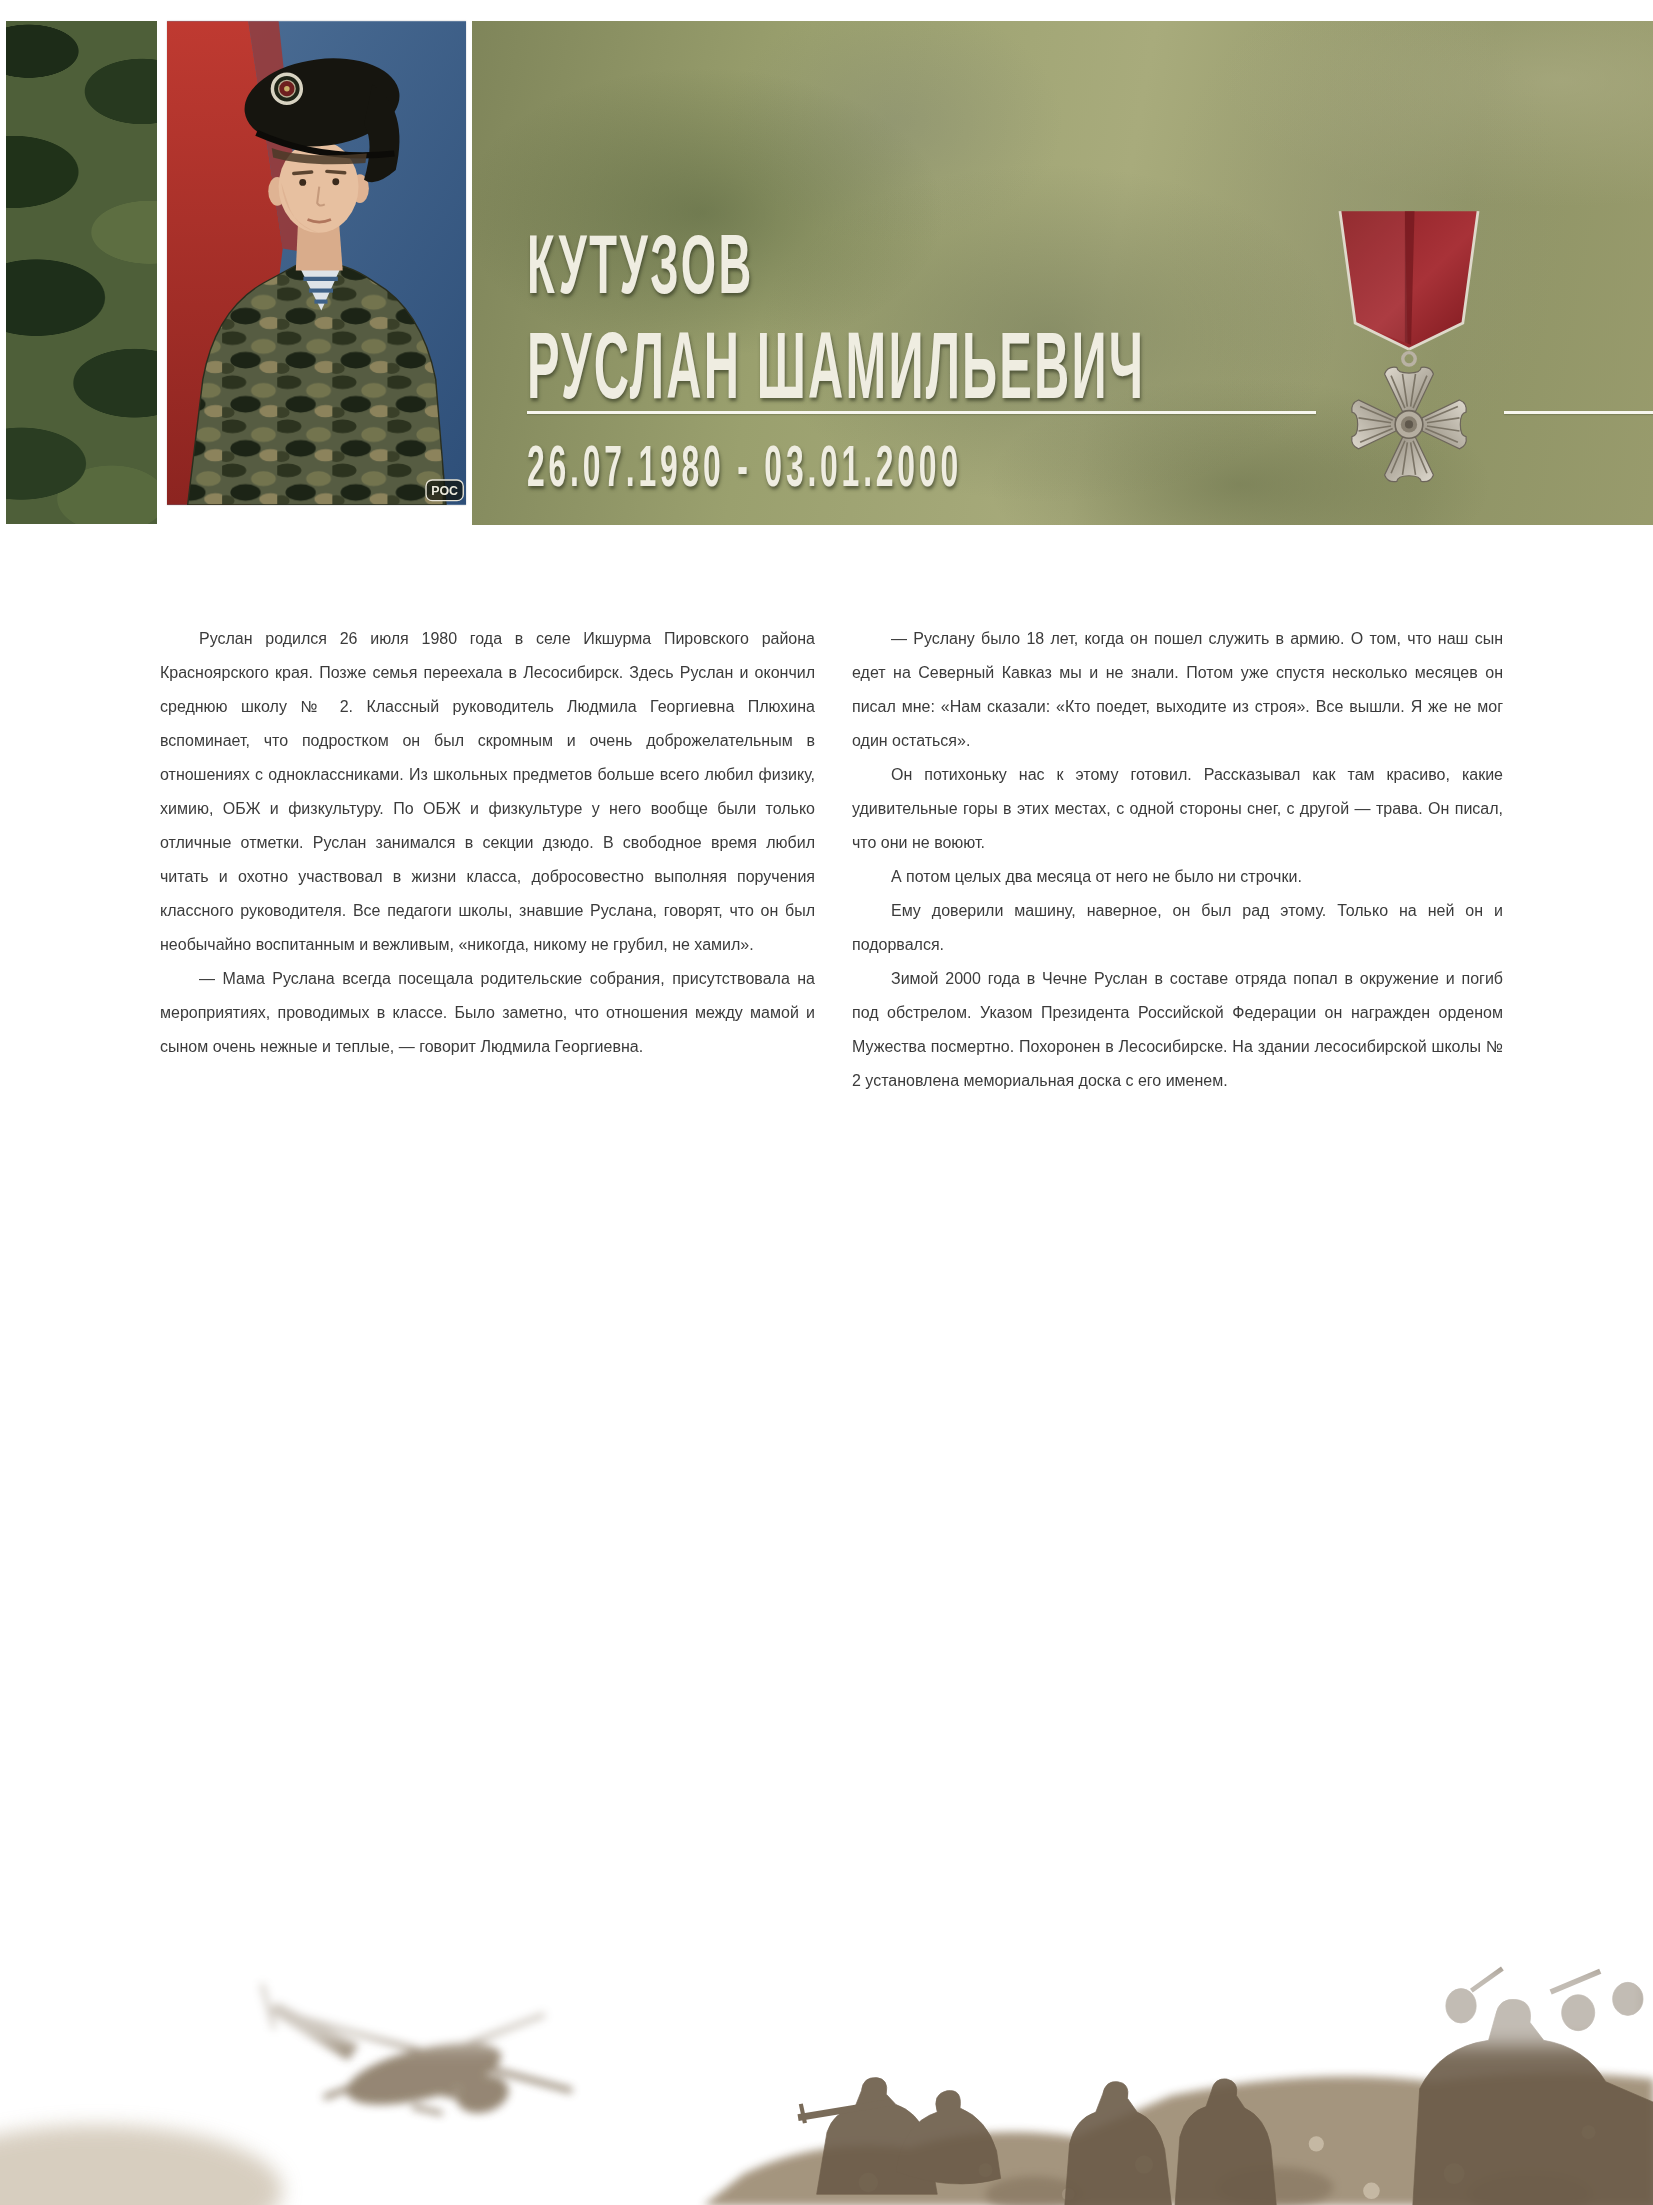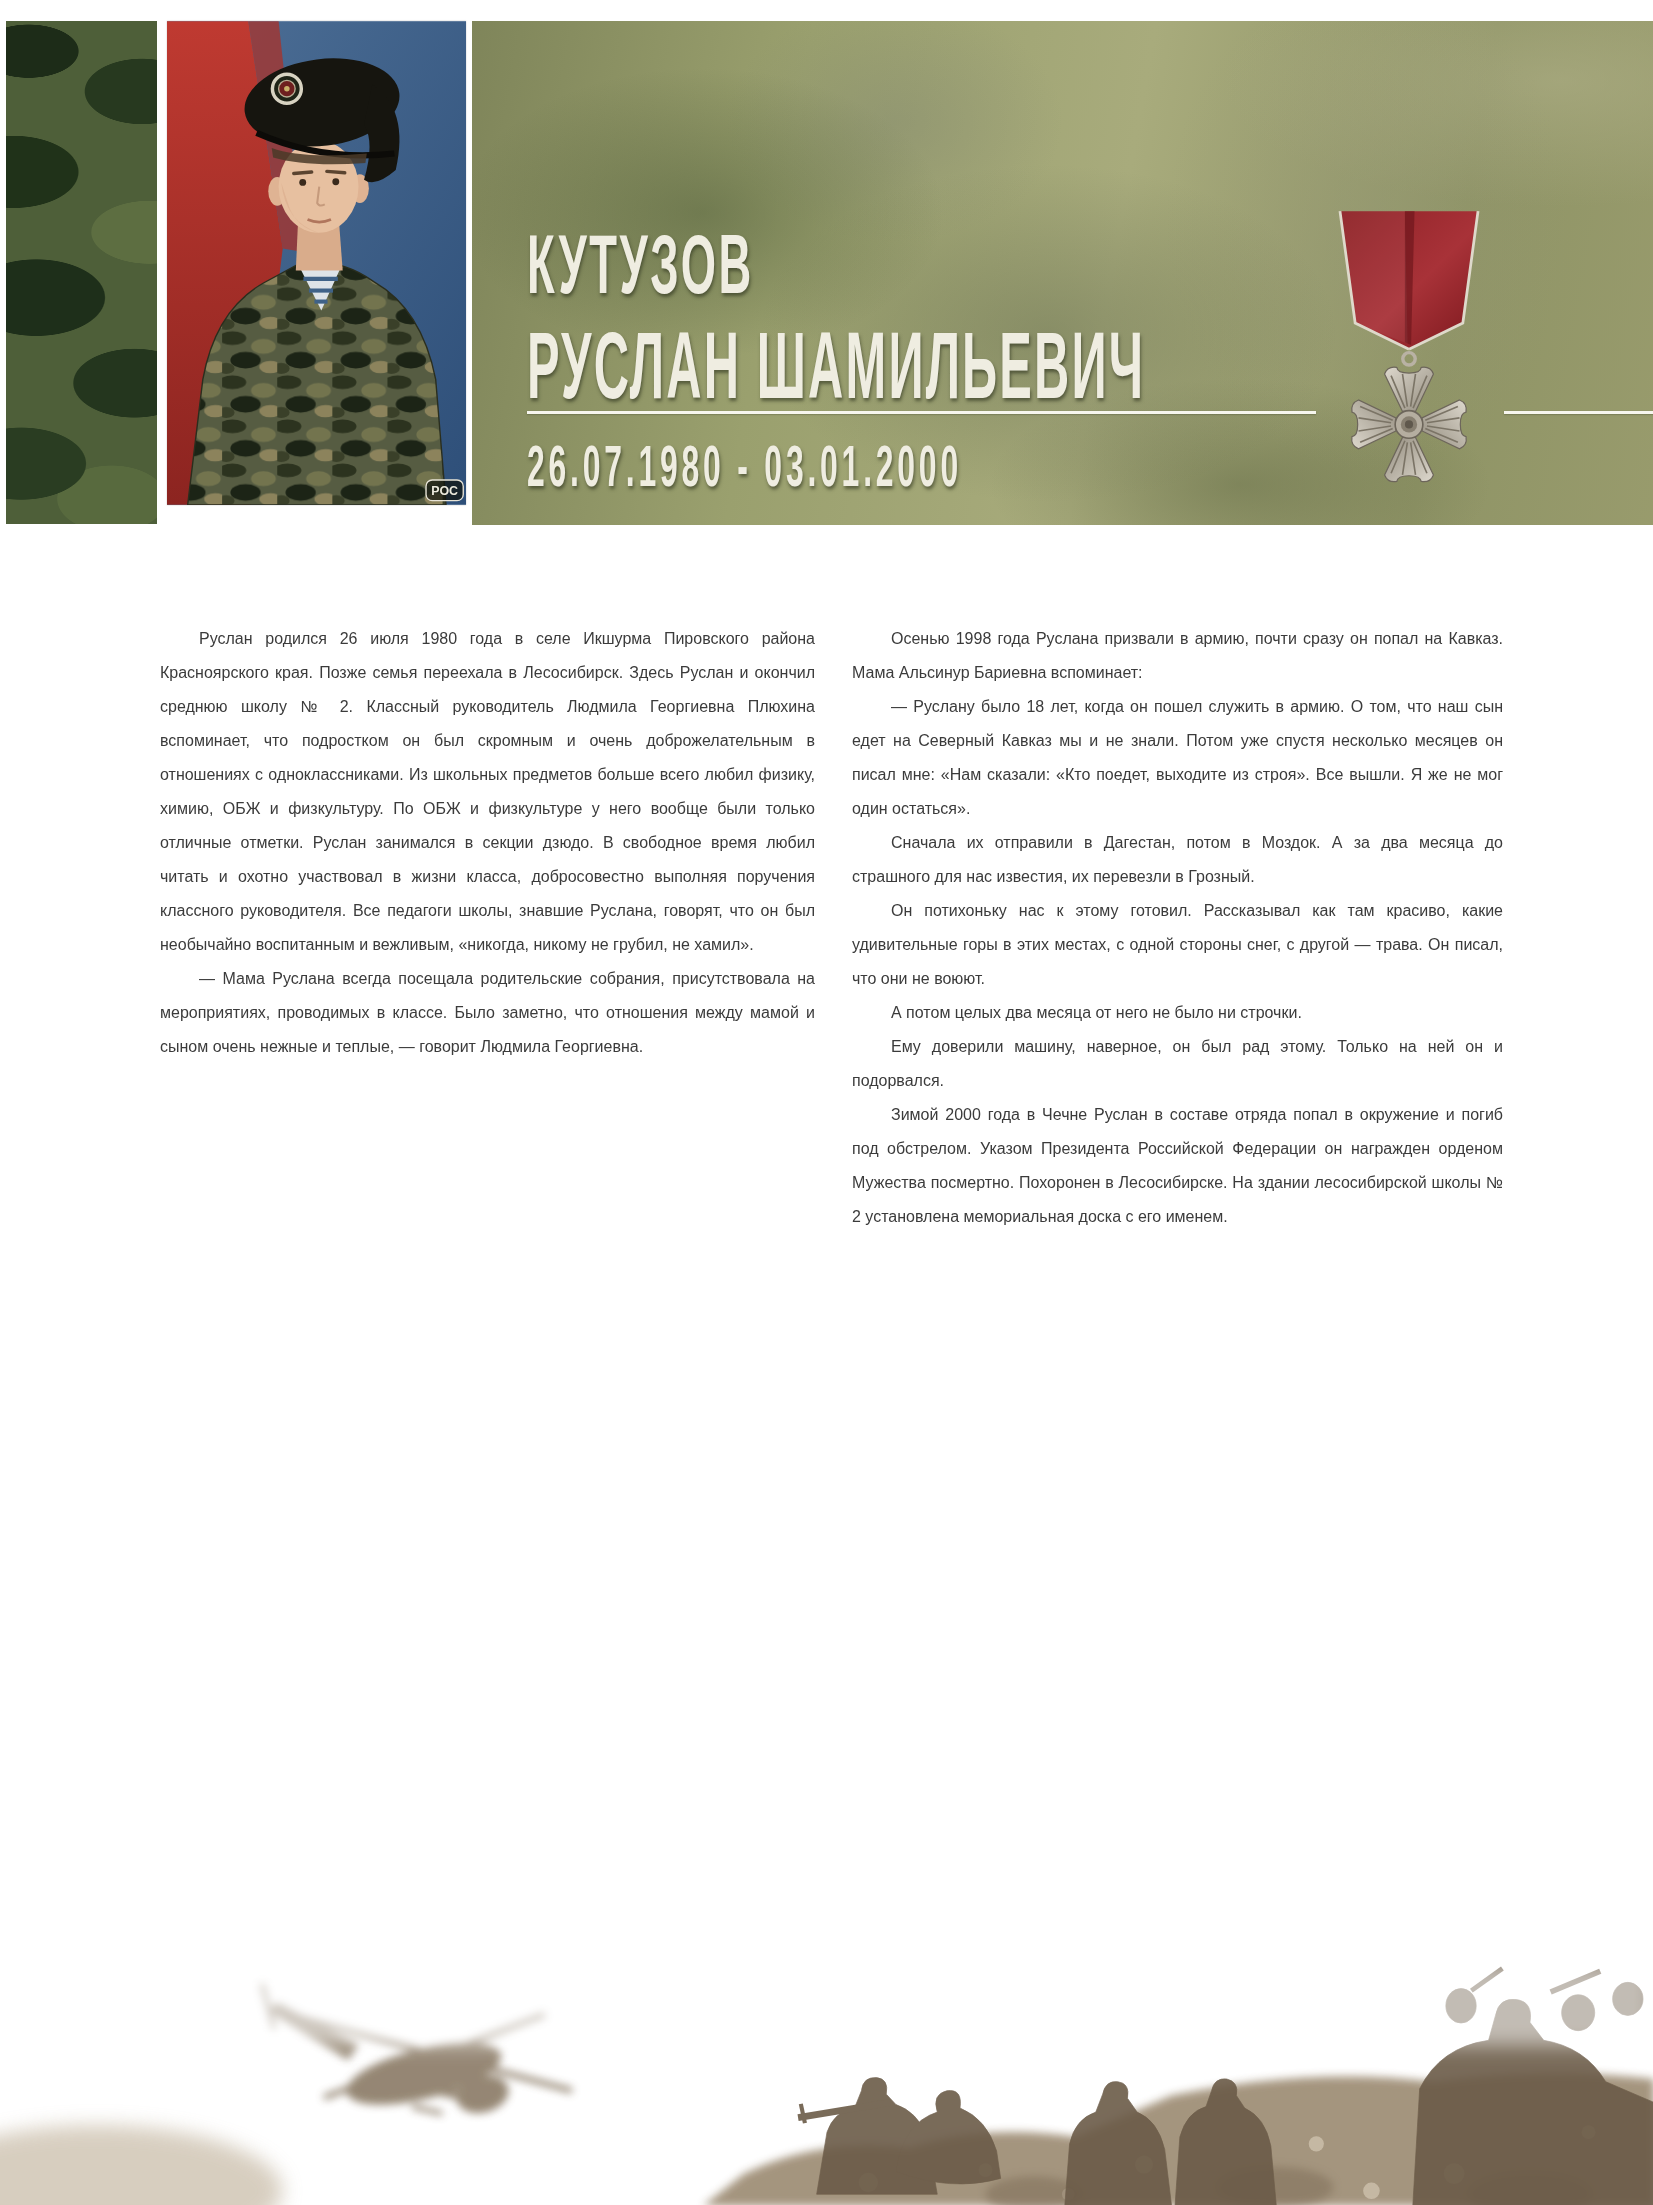--- a/index.html
+++ b/index.html
@@ -174,23 +174,21 @@
       </svg>
     </div>
   </div>
 
   <main class="article">
     <div class="col col-left">
       <p>Руслан родился 26 июля 1980 года в селе Икшурма Пировского района Красноярского края. Позже семья переехала в Лесосибирск. Здесь Руслан и окончил среднюю школу № 2. Классный руководитель Людмила Георгиевна Плюхина вспоминает, что подростком он был скромным и очень доброжелательным в отношениях с одноклассниками. Из школьных предметов больше всего любил физику, химию, ОБЖ и физкультуру. По ОБЖ и физкультуре у него вообще были только отличные отметки. Руслан занимался в секции дзюдо. В свободное время любил читать и охотно участвовал в жизни класса, добросовестно выполняя поручения классного руководителя. Все педагоги школы, знавшие Руслана, говорят, что он был необычайно воспитанным и вежливым, «никогда, никому не грубил, не хамил».</p>
       <p>—  Мама Руслана всегда посещала родительские собрания, присутствовала на мероприятиях, проводимых в классе. Было заметно, что отношения между мамой и сыном очень нежные и теплые, — говорит Людмила Георгиевна.</p>
     </div>
     <div class="col col-right">
-      <p>Осенью 1998 года Руслана призвали в армию, почти сразу он попал на Кавказ. Мама Альсинур Бариевна вспоминает:</p>
       <p>—  Руслану было 18 лет, когда он пошел служить в армию. О том, что наш сын едет на Северный Кавказ мы и не знали. Потом уже спустя несколько месяцев он писал мне: «Нам сказали: «Кто поедет, выходите из строя». Все вышли. Я же не мог один остаться».</p>
-      <p>Сначала их отправили в Дагестан, потом в Моздок. А за два месяца до страшного для нас известия, их перевезли в Грозный.</p>
       <p>Он потихоньку нас к этому готовил. Рассказывал как там красиво, какие удивительные горы в этих местах, с одной стороны снег, с другой — трава. Он писал, что они не воюют.</p>
       <p>А потом целых два месяца от него не было ни строчки.</p>
       <p>Ему доверили машину, наверное, он был рад этому. Только на ней он и подорвался.</p>
       <p>Зимой 2000 года в Чечне Руслан в составе отряда попал в окружение и погиб под обстрелом. Указом Президента Российской Федерации он награжден орденом Мужества посмертно. Похоронен в Лесосибирске. На здании лесосибирской школы № 2 установлена мемориальная доска с его именем.</p>
     </div>
   </main>
 
   <div class="bottom-photo">
     <svg viewBox="0 0 2400 352" preserveAspectRatio="none">
       <defs>

